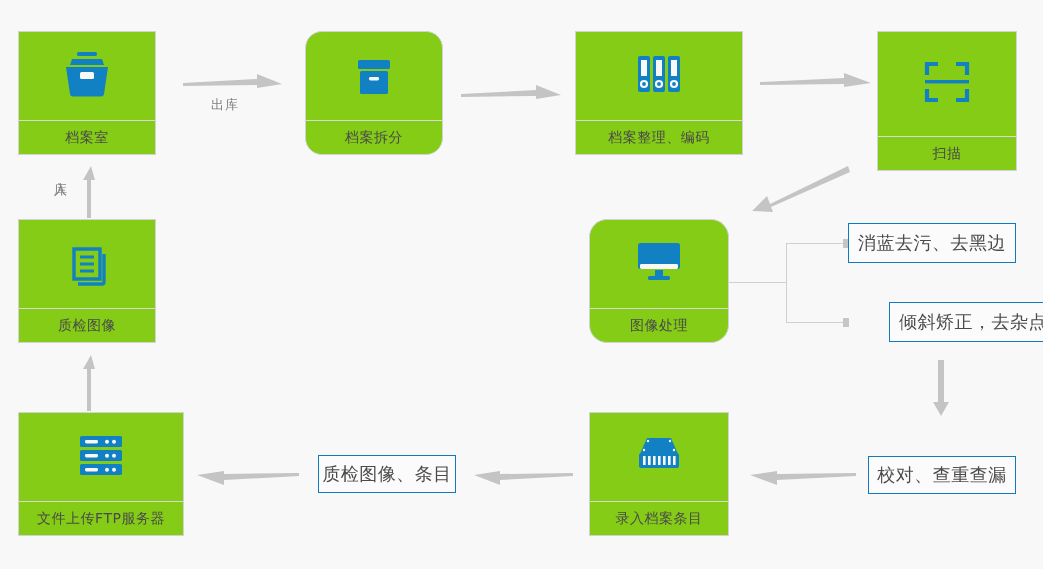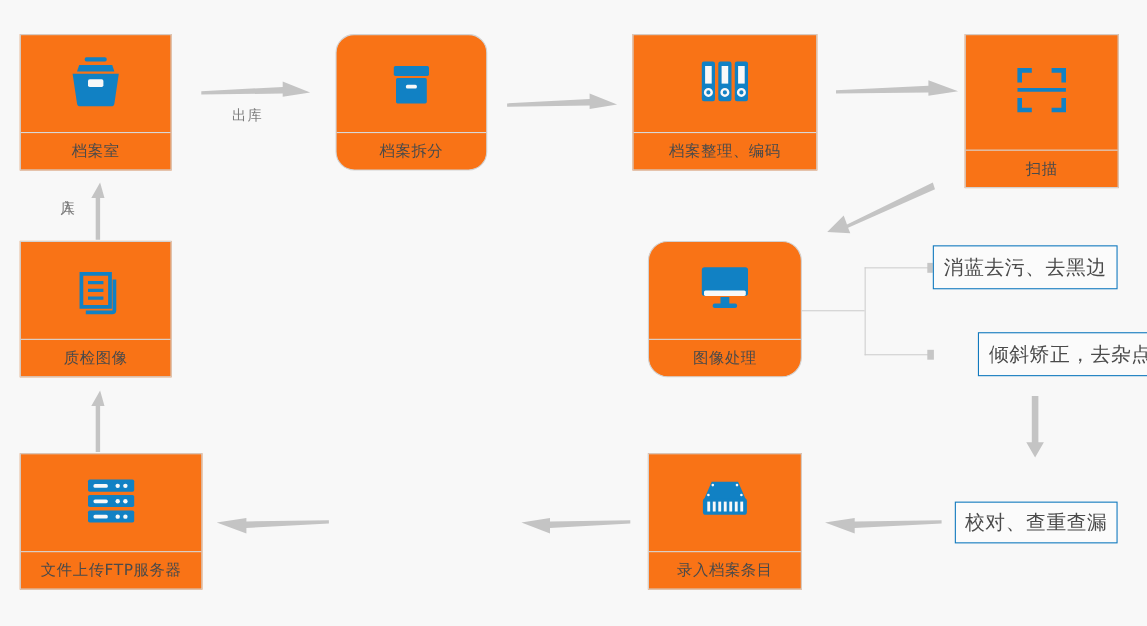--- a/index.html
+++ b/index.html
@@ -15,21 +15,21 @@
     width: 1043px;
     height: 569px;
     background: #f8f8f8;
     overflow: hidden;
   }
 
   
   .node {
     position: absolute;
     box-sizing: border-box;
-    background: #f97316;
+    background: #84cc16;
     border: 1px solid #d2d2d2;
     display: flex;
     flex-direction: column;
   }
   .node .icon-area {
     flex: 1 1 auto;
     display: flex;
     align-items: center;
     justify-content: center;
     border-bottom: 1px solid #d8d8d8;
@@ -275,20 +275,21 @@
     </div>
     <div class="label-area">文件上传FTP服务器</div>
   </div>
 
   <div class="arrow" style="left:197px; top:466px;">
     <svg width="102" height="19" viewBox="0 0 102 19">
       <path d="M102 10 L27 14 L27 19 L0 9 L27 5 L27 8 L102 7 Z" fill="#c4c4c4"></path>
     </svg>
   </div>
 
+  <div class="bluebox" style="left:318px; top:455px; width:138px; height:38px;">质检图像、条目</div>
 
   <div class="arrow" style="left:474px; top:466px;">
     <svg width="99" height="19" viewBox="0 0 99 19">
       <path d="M99 10 L26 14 L26 19 L0 9 L26 5 L26 8 L99 7 Z" fill="#c4c4c4"></path>
     </svg>
   </div>
 
   <div class="node" style="left:589px; top:412px; width:140px; height:124px;">
     <div class="icon-area">
       <span>

